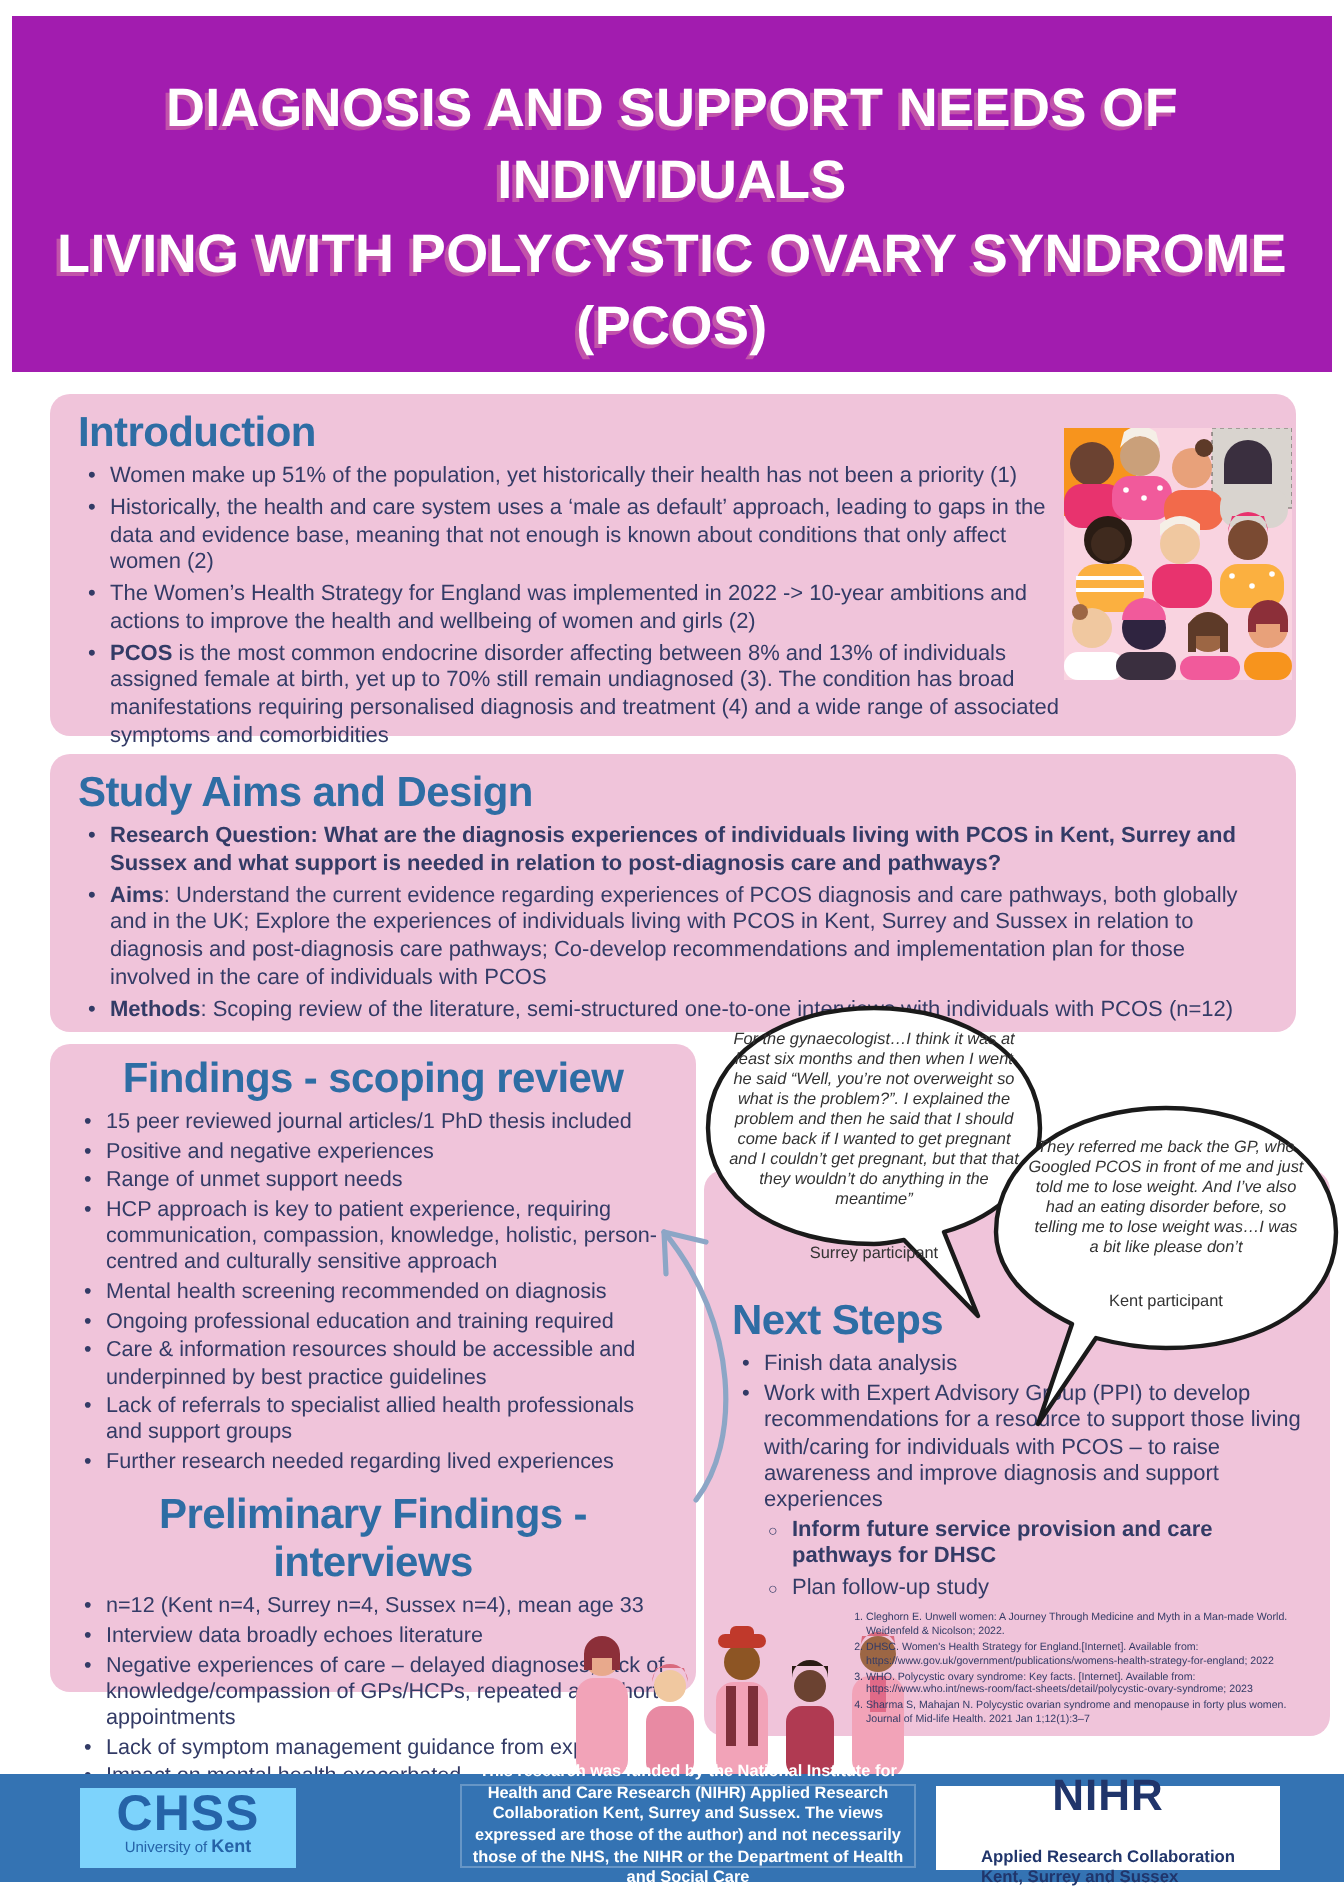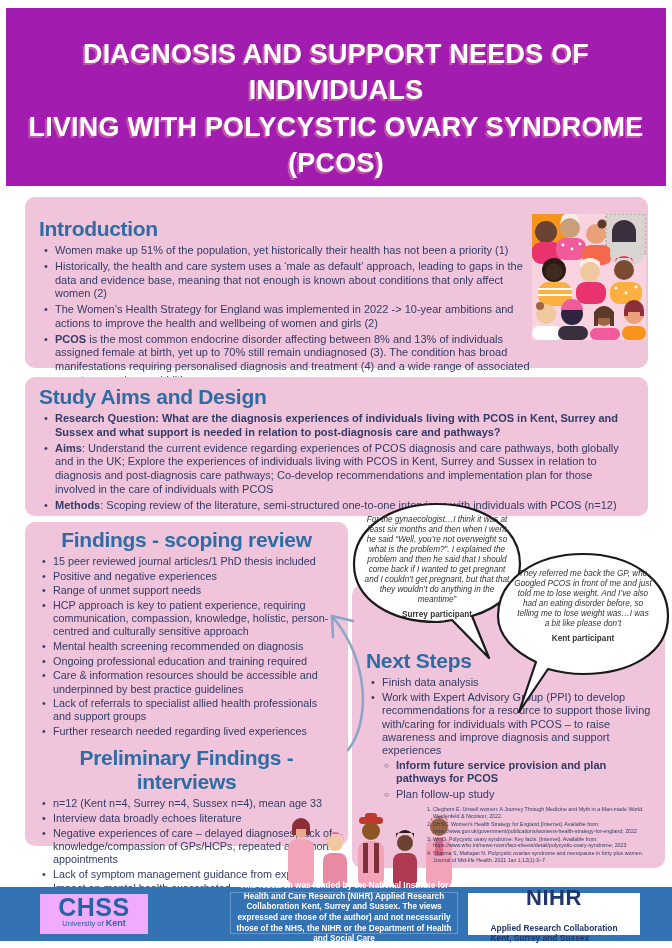--- a/index.html
+++ b/index.html
@@ -12,21 +12,21 @@
     position:absolute; left:6px; top:8px; width:660px; height:178px;
     background:#a21caf; color:#fff; text-align:center;
   }
   .title {
     margin-top:28px; font-size:27px; font-weight:800; line-height:1.35;
     letter-spacing:0.2px; text-shadow:-2px 2px 0 rgba(221,130,165,0.55);
   }
   .author-block { margin-top:16px; font-size:12.5px; font-weight:600; line-height:1.5; }
   
   .pinkbox { position:absolute; background:#f0c4da; border-radius:10px; box-sizing:border-box; }
-  .box-intro   { left:25px;  top:197px; width:623px; height:171px; padding:20px 14px; }
+  .box-intro   { left:25px;  top:197px; width:623px; height:171px; padding:8px 14px; }
   .box-aims    { left:25px;  top:377px; width:623px; height:139px; padding:8px 14px; }
   .box-left    { left:25px;  top:522px; width:323px; height:324px; padding:6px 12px; }
   .box-right   { left:352px; top:585px; width:313px; height:283px; padding:64px 14px 8px 14px; }
   h2.sec { margin:0 0 3px 0; color:#2e6da4; font-size:21px; font-weight:800; letter-spacing:-0.3px; }
   h2.sec.centered { text-align:center; }
   ul.bul { margin:2px 0 0 0; padding:0 0 0 16px; list-style:none; }
   ul.bul li {
     position:relative; font-size:11px; color:#333b66; line-height:1.25; margin-bottom:2px;
   }
   ul.bul li::before { content:"•"; position:absolute; left:-11px; color:#333b66; }
@@ -40,37 +40,37 @@
   ul.subbul li.bold { font-weight:bold; }
   
   .intro-illo { position:absolute; left:532px; top:214px; width:114px; height:126px; }
   
   .bubble { position:absolute; z-index:7; }
   .bubble svg { position:absolute; left:0; top:0; }
   .bubble .qtext {
     position:absolute; text-align:center; font-style:italic; color:#333;
     font-size:8.2px; line-height:1.22;
   }
-  .bubble .attrib { font-style:normal; font-weight:bold; margin-top:5px; }
+  .bubble .attrib { font-style:normal; font-weight:normal; margin-top:17px; }
   .bubble1 { left:348px; top:502px; width:178px; height:162px; }
   .bubble1 .qtext { left:14px; top:13px; width:150px; }
   .bubble2 { left:492px; top:552px; width:182px; height:164px; }
   .bubble2 .qtext { left:22px; top:17px; width:138px; }
   
   .arrow { position:absolute; left:316px; top:602px; z-index:8; }
   
   .refs { position:absolute; left:425px; top:806px; width:232px; z-index:3; }
   .refs ol { margin:0; padding-left:8px; }
   .refs li { font-size:5.3px; line-height:1.3; color:#333b66; margin-bottom:1px; }
   
   .bottom-illo { position:absolute; left:283px; top:813px; width:178px; height:76px; z-index:2; }
   
   .footer { position:absolute; left:0; top:887px; width:672px; height:54px; background:#3473b3; z-index:6; }
   .chss-box {
-    position:absolute; left:40px; top:7px; width:108px; height:40px; background:#f0abfc;
+    position:absolute; left:40px; top:7px; width:108px; height:40px; background:#7dd3fc;
     text-align:center; color:#2563a8;
   }
   .chss-acronym { font-size:25px; font-weight:800; letter-spacing:0.5px; line-height:1.05; }
   .chss-sub { font-size:7.5px; margin-top:-2px; }
   .chss-sub b { font-size:9px; }
   .funding {
     position:absolute; left:230px; top:5px; width:228px; height:42px;
     color:#fff; font-size:8.2px; font-weight:bold; text-align:center; line-height:1.3;
     border:1px solid rgba(255,255,255,0.25); padding:2px 3px; box-sizing:border-box;
     display:flex; align-items:center;
@@ -189,21 +189,21 @@
     </ul>
   </div>
 
   <div class="pinkbox box-right">
     <h2 class="sec">Next Steps</h2>
     <ul class="bul">
       <li>Finish data analysis</li>
       <li>Work with Expert Advisory Group (PPI) to  develop recommendations for a resource to support those living with/caring for individuals with PCOS – to raise awareness and improve diagnosis and support experiences</li>
     </ul>
     <ul class="subbul" style="margin-left:14px;">
-      <li class="bold">Inform future service provision and plan pathways for PCOS</li>
+      <li class="bold">Inform future service provision and care pathways for DHSC</li>
       <li>Plan follow-up study</li>
     </ul>
   </div>
 
   <div class="refs">
     <ol>
       <li>Cleghorn E. Unwell women: A Journey Through Medicine and Myth in a Man-made World. Weidenfeld &amp; Nicolson; 2022.</li>
       <li>DHSC. Women's Health Strategy for England.[Internet]. Available from: https://www.gov.uk/government/publications/womens-health-strategy-for-england; 2022</li>
       <li>WHO. Polycystic ovary syndrome: Key facts. [Internet]. Available from: https://www.who.int/news-room/fact-sheets/detail/polycystic-ovary-syndrome; 2023</li>
       <li>Sharma S, Mahajan N. Polycystic ovarian syndrome and menopause in forty plus women. Journal of Mid-life Health. 2021 Jan 1;12(1):3–7</li>

